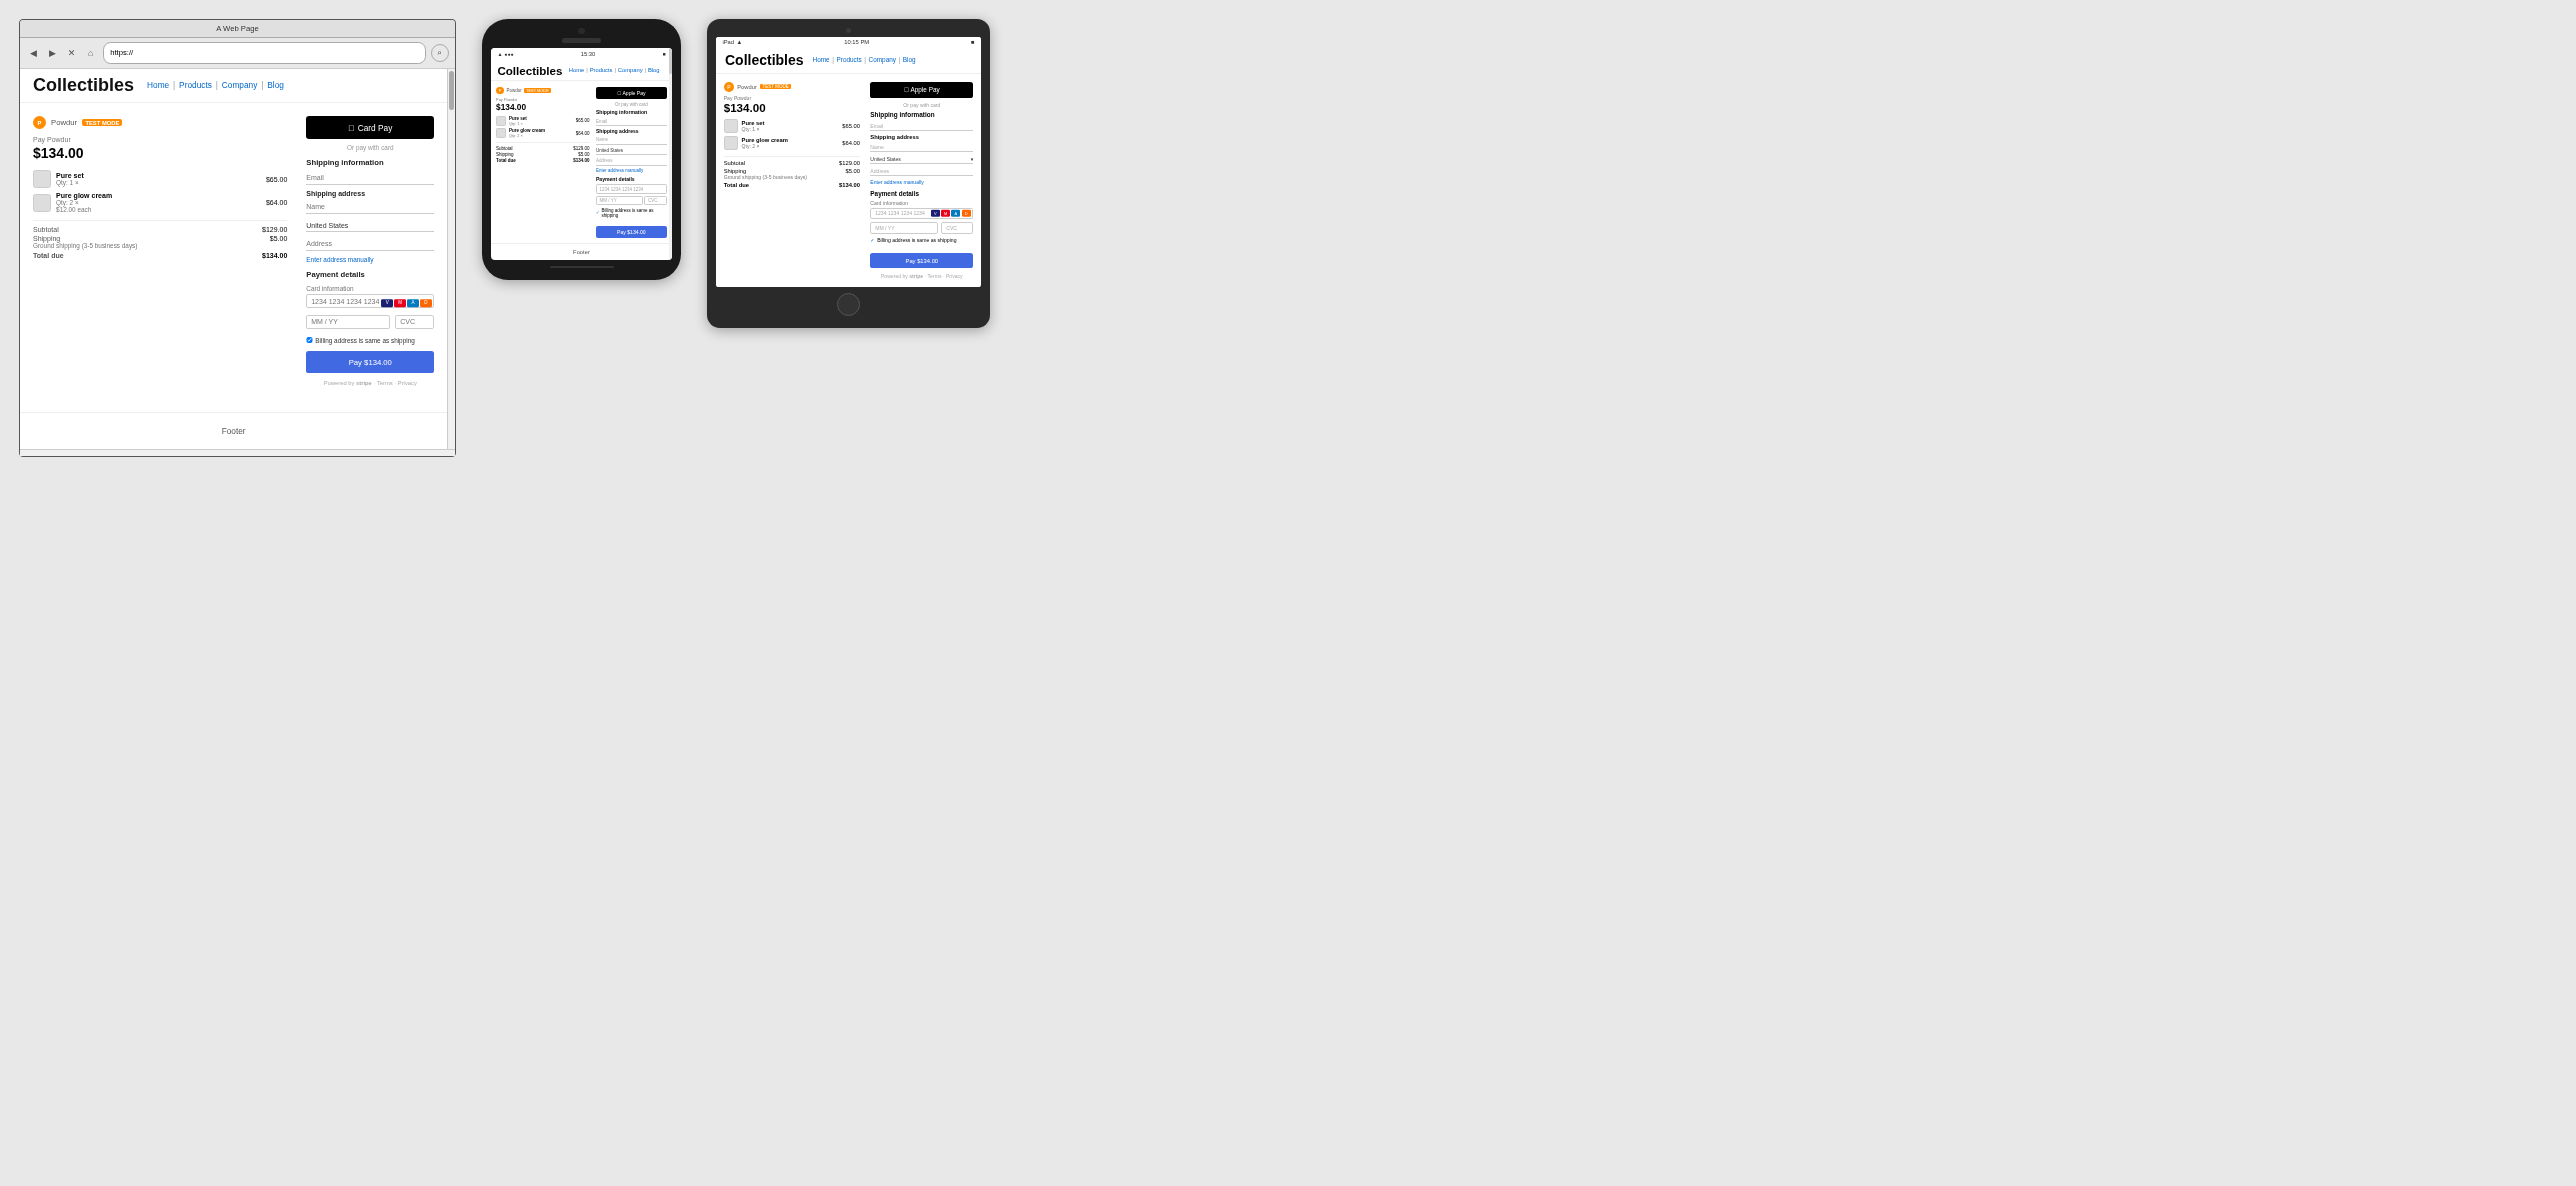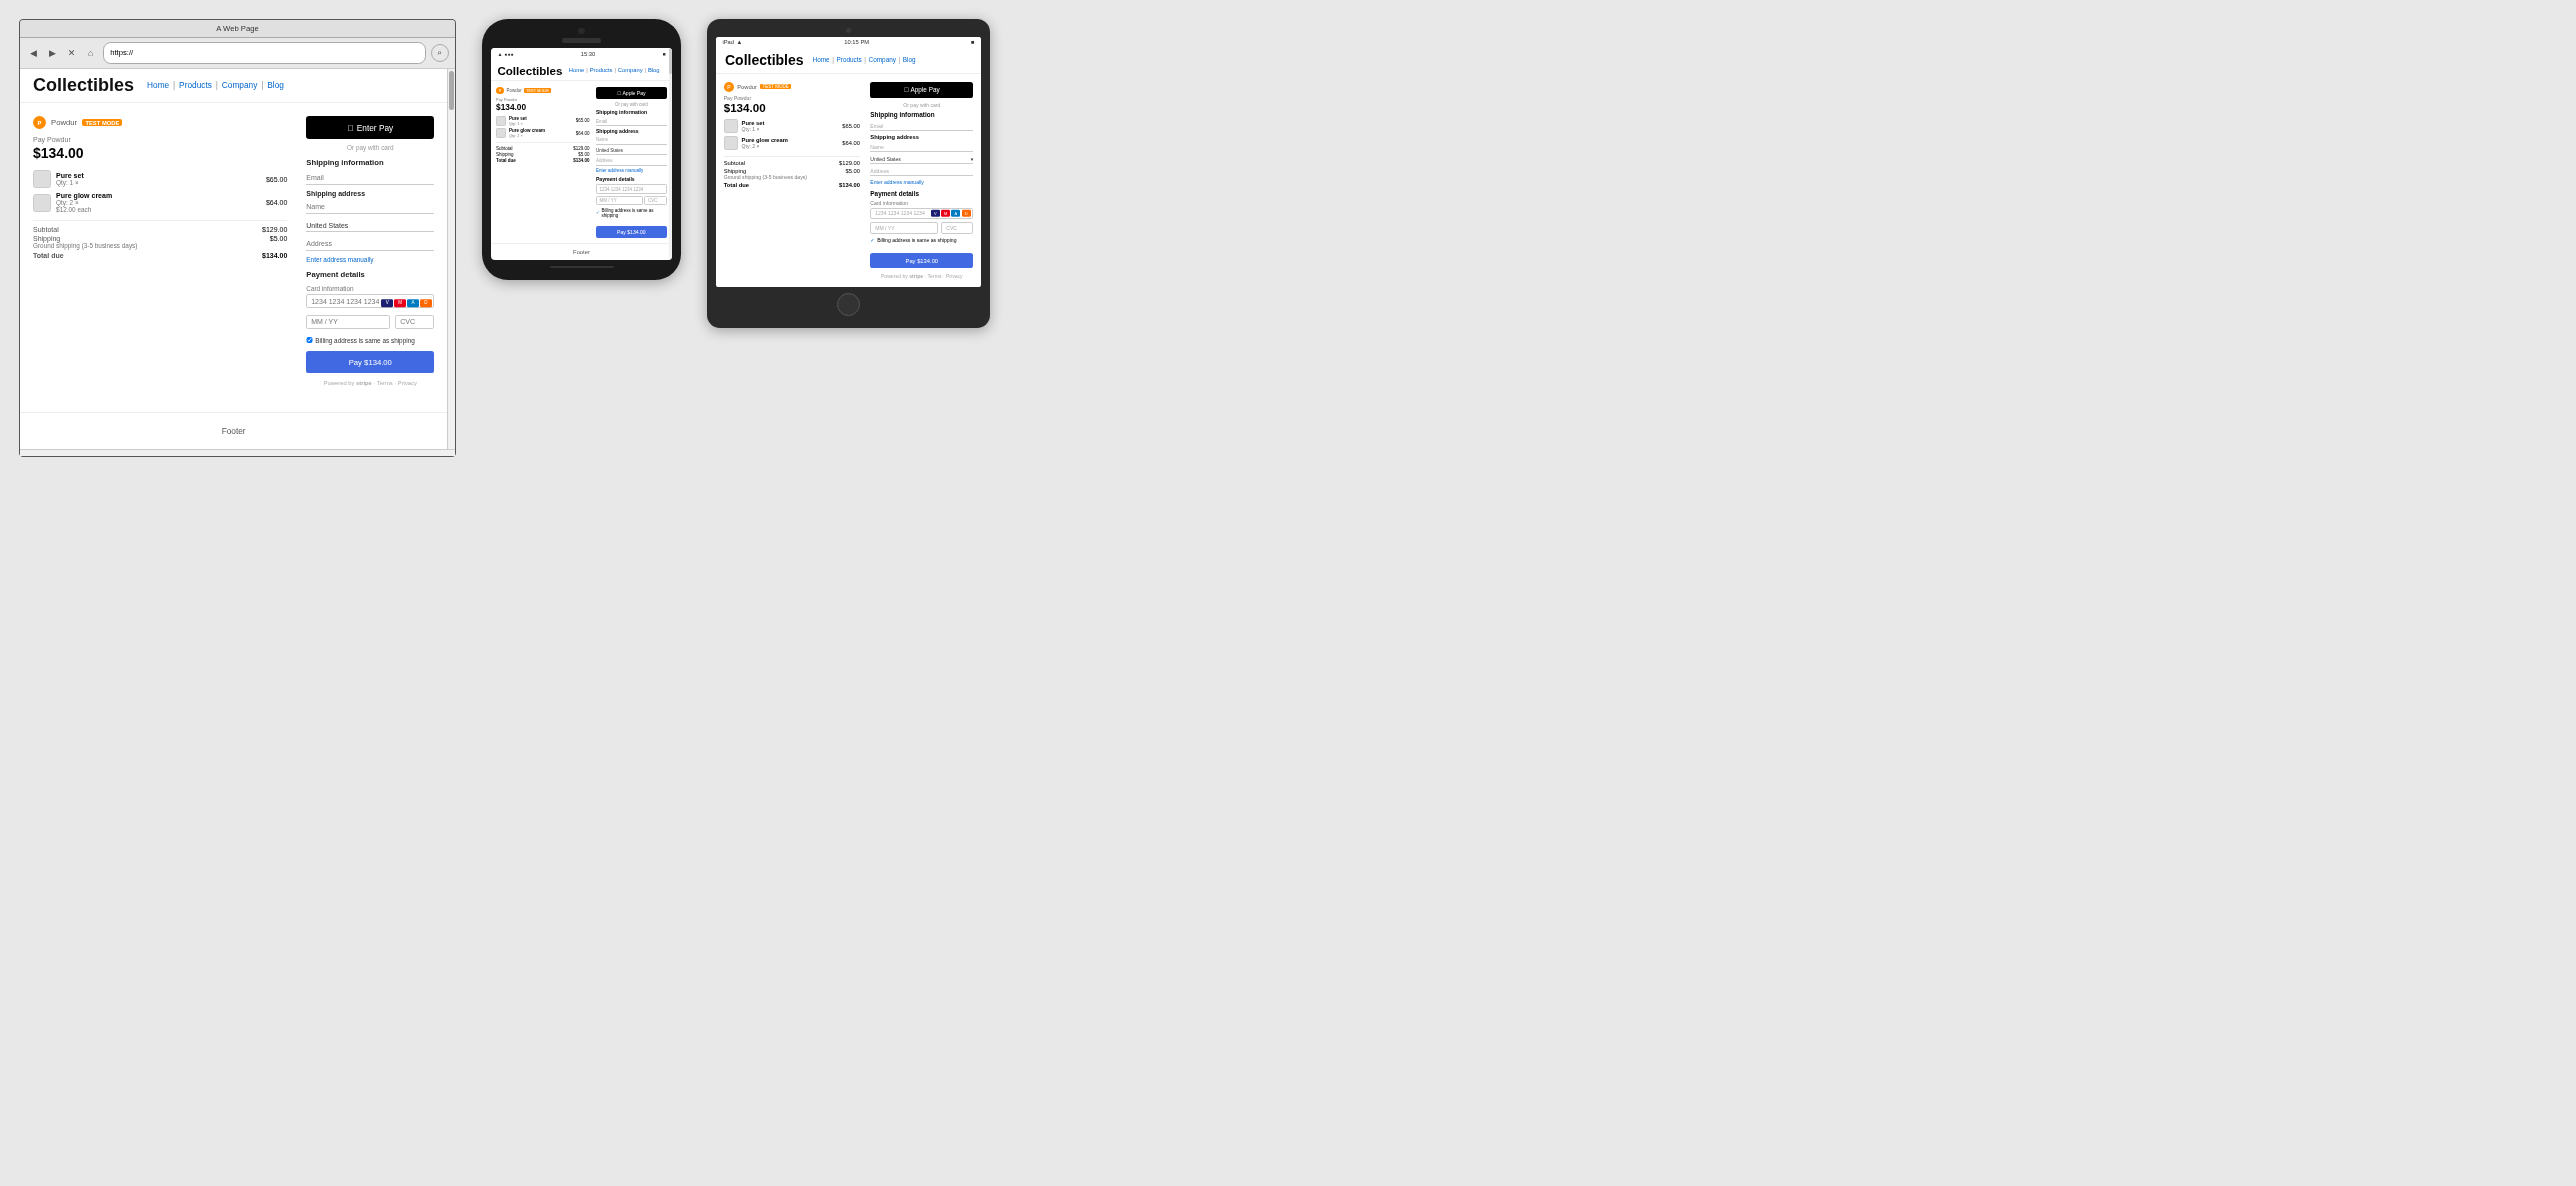--- a/index.html
+++ b/index.html
@@ -608,21 +608,21 @@
             <div class="summary-row total">
               <span class="summary-label">Total due</span>
               <span>$134.00</span>
             </div>
           </div>
         </div>
 
         <div class="checkout-right">
           <button class="apple-pay-btn">
             <span></span>
-            <span>Enter Pay</span>
+            <span>Card Pay</span>
           </button>
           <div class="or-divider">Or pay with card</div>
 
           <div class="section-title">Shipping information</div>
           <input class="form-field" type="email" placeholder="Email" style="">
           <div style="font-size:7px;font-weight:bold;margin-bottom:3.9px;color:#222;">Shipping address</div>
           <input class="form-field" type="text" placeholder="Name" style="">
           <select class="select-field">
             <option>United States</option>
           </select>

